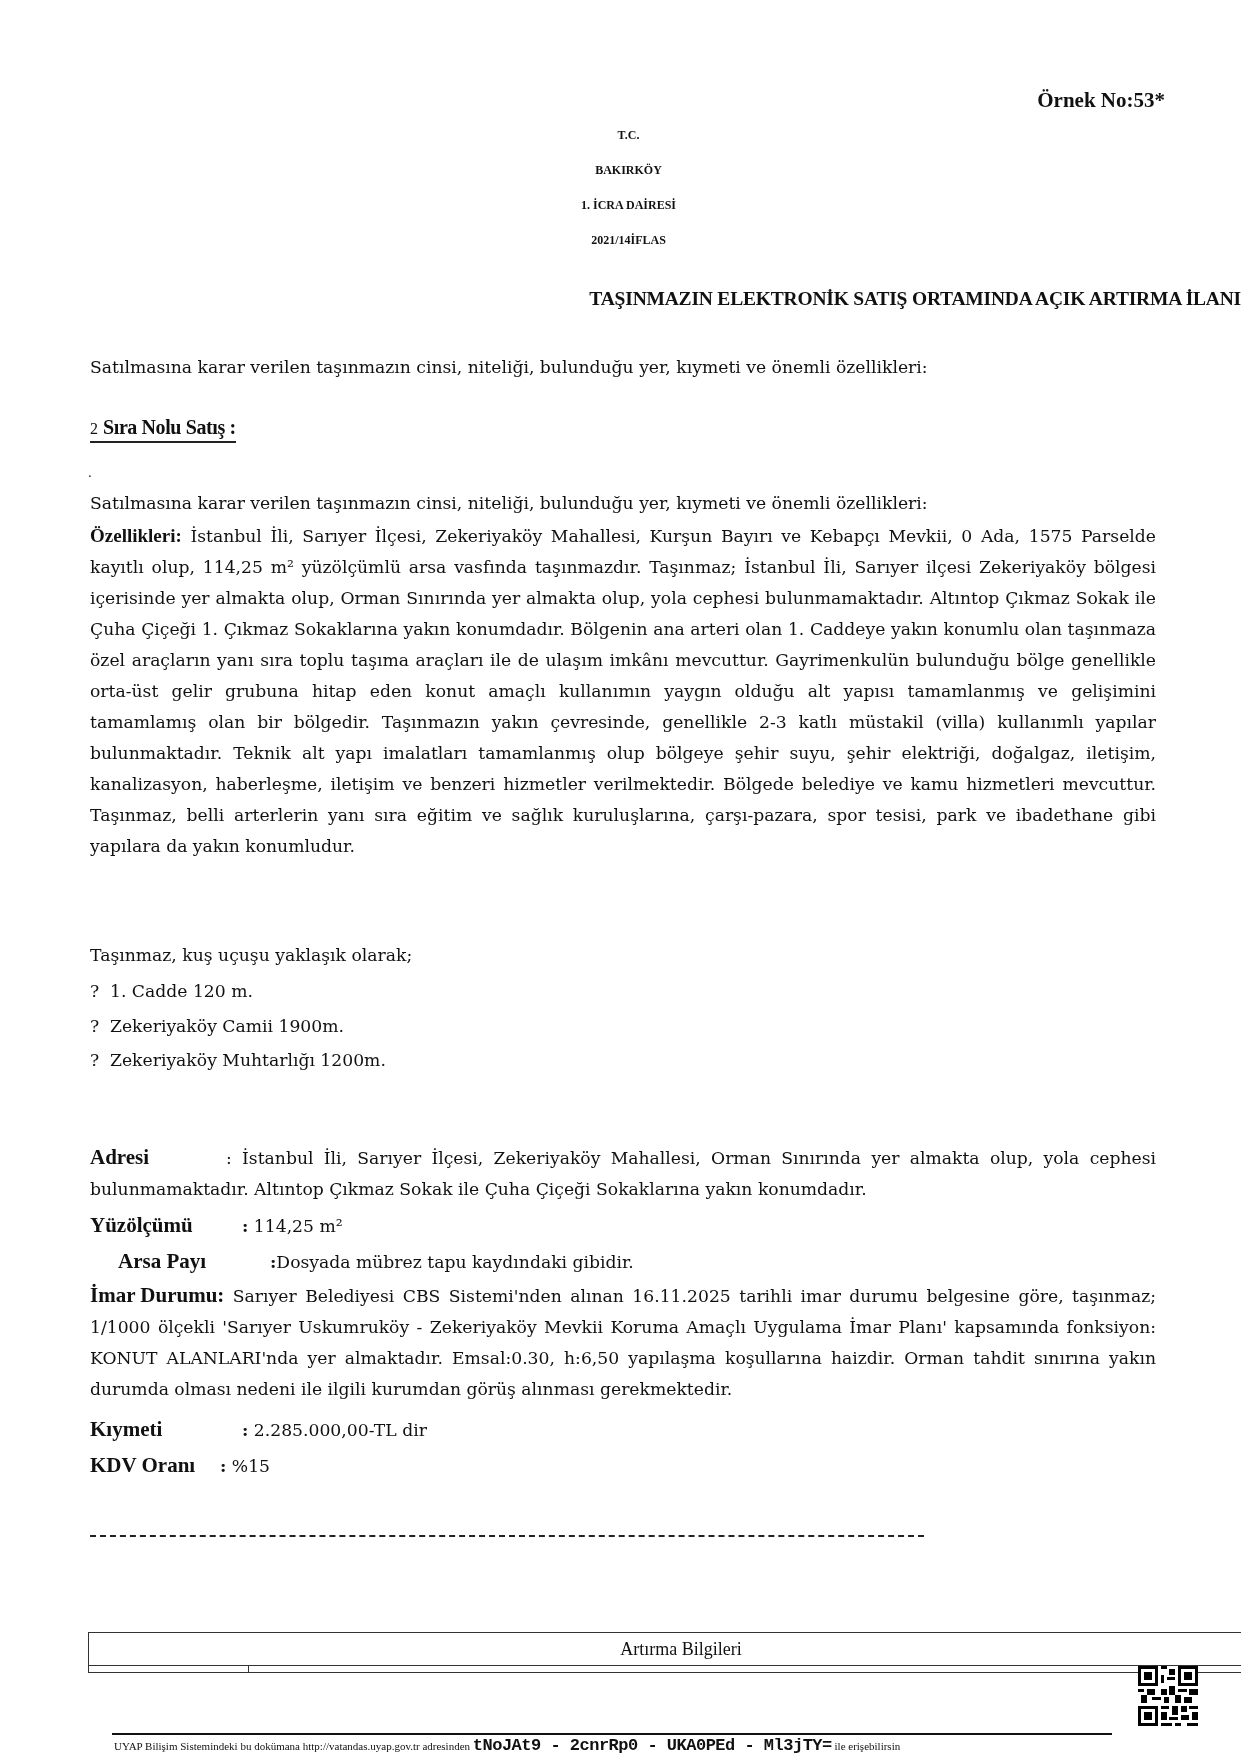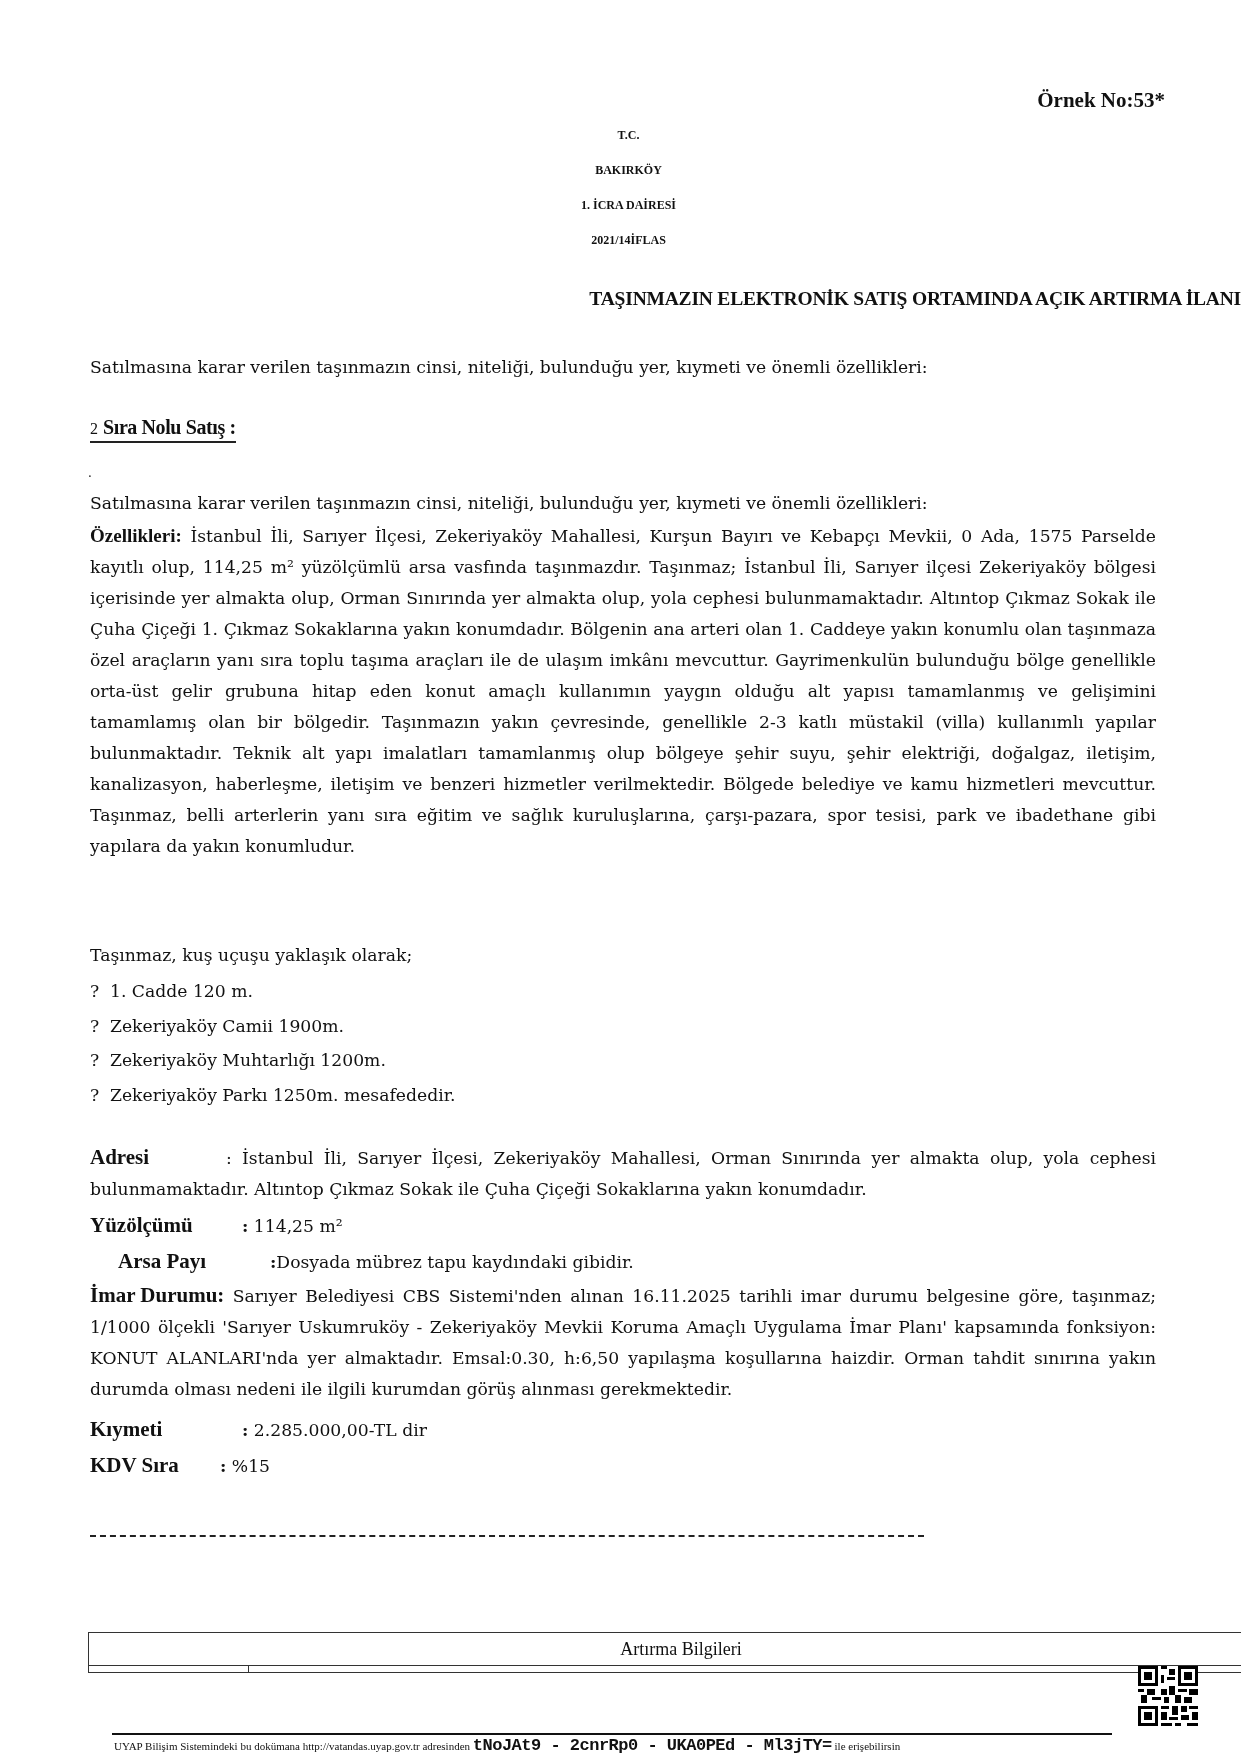--- a/index.html
+++ b/index.html
@@ -114,21 +114,20 @@
   <div class="body-text features">
     <b>Özellikleri:</b><span> İstanbul İli, Sarıyer İlçesi, Zekeriyaköy Mahallesi, Kurşun Bayırı ve Kebapçı Mevkii, 0 Ada, 1575 Parselde kayıtlı olup, 114,25 m² yüzölçümlü arsa vasfında taşınmazdır. Taşınmaz; İstanbul İli, Sarıyer ilçesi Zekeriyaköy bölgesi içerisinde yer almakta olup, Orman Sınırında yer almakta olup, yola cephesi bulunmamaktadır. Altıntop Çıkmaz Sokak ile Çuha Çiçeği 1. Çıkmaz Sokaklarına yakın konumdadır. Bölgenin ana arteri olan 1. Caddeye yakın konumlu olan taşınmaza özel araçların yanı sıra toplu taşıma araçları ile de ulaşım imkânı mevcuttur. Gayrimenkulün bulunduğu bölge genellikle orta-üst gelir grubuna hitap eden konut amaçlı kullanımın yaygın olduğu alt yapısı tamamlanmış ve gelişimini tamamlamış olan bir bölgedir. Taşınmazın yakın çevresinde, genellikle 2-3 katlı müstakil (villa) kullanımlı yapılar bulunmaktadır. Teknik alt yapı imalatları tamamlanmış olup bölgeye şehir suyu, şehir elektriği, doğalgaz, iletişim, kanalizasyon, haberleşme, iletişim ve benzeri hizmetler verilmektedir. Bölgede belediye ve kamu hizmetleri mevcuttur. Taşınmaz, belli arterlerin yanı sıra eğitim ve sağlık kuruluşlarına, çarşı-pazara, spor tesisi, park ve ibadethane gibi yapılara da yakın konumludur.</span>
   </div>
 
   <div class="body-text distances-title">Taşınmaz, kuş uçuşu yaklaşık olarak;</div>
 
   <div class="dist-list">
     <div><span class="q">?</span><span>1. Cadde 120 m.</span></div>
     <div><span class="q">?</span><span>Zekeriyaköy Camii 1900m.</span></div>
     <div><span class="q">?</span><span>Zekeriyaköy Muhtarlığı 1200m.</span></div>
-    <div><span class="q">?</span><span>Zekeriyaköy Parkı 1250m. mesafededir.</span></div>
   </div>
 
   <div class="kv adresi">
     <span class="k">Adresi</span><span>: İstanbul İli, Sarıyer İlçesi, Zekeriyaköy Mahallesi, Orman Sınırında yer almakta olup, yola cephesi bulunmamaktadır.  Altıntop Çıkmaz Sokak ile Çuha Çiçeği Sokaklarına yakın konumdadır.</span>
   </div>
 
   <div class="kv yuz">
     <span class="k">Yüzölçümü</span><span class="colon">:</span> <span>114,25 m²</span>
   </div>
 
@@ -138,21 +137,21 @@
 
   <div class="kv imar">
     <span class="k">İmar Durumu:</span><span> Sarıyer Belediyesi CBS Sistemi'nden alınan 16.11.2025 tarihli imar durumu belgesine göre, taşınmaz; 1/1000 ölçekli 'Sarıyer Uskumruköy - Zekeriyaköy Mevkii Koruma Amaçlı Uygulama İmar Planı' kapsamında fonksiyon: KONUT ALANLARI'nda yer almaktadır. Emsal:0.30, h:6,50 yapılaşma koşullarına haizdir. Orman tahdit sınırına yakın durumda olması nedeni ile  ilgili kurumdan görüş alınması gerekmektedir.</span>
   </div>
 
   <div class="kv kiymeti">
     <span class="k">Kıymeti</span><span class="colon">:</span> <span>2.285.000,00-TL dir</span>
   </div>
 
   <div class="kv kdv">
-    <span class="k">KDV Sıra</span><span class="colon">:</span> <span>%15</span>
+    <span class="k">KDV Oranı</span><span class="colon">:</span> <span>%15</span>
   </div>
 
   <div class="dash-line"></div>
 
   <table class="auction-table">
     <tbody>
         <tr>
       <td class="head" colspan="2">Artırma Bilgileri</td>
     </tr>
     <tr class="blank">

